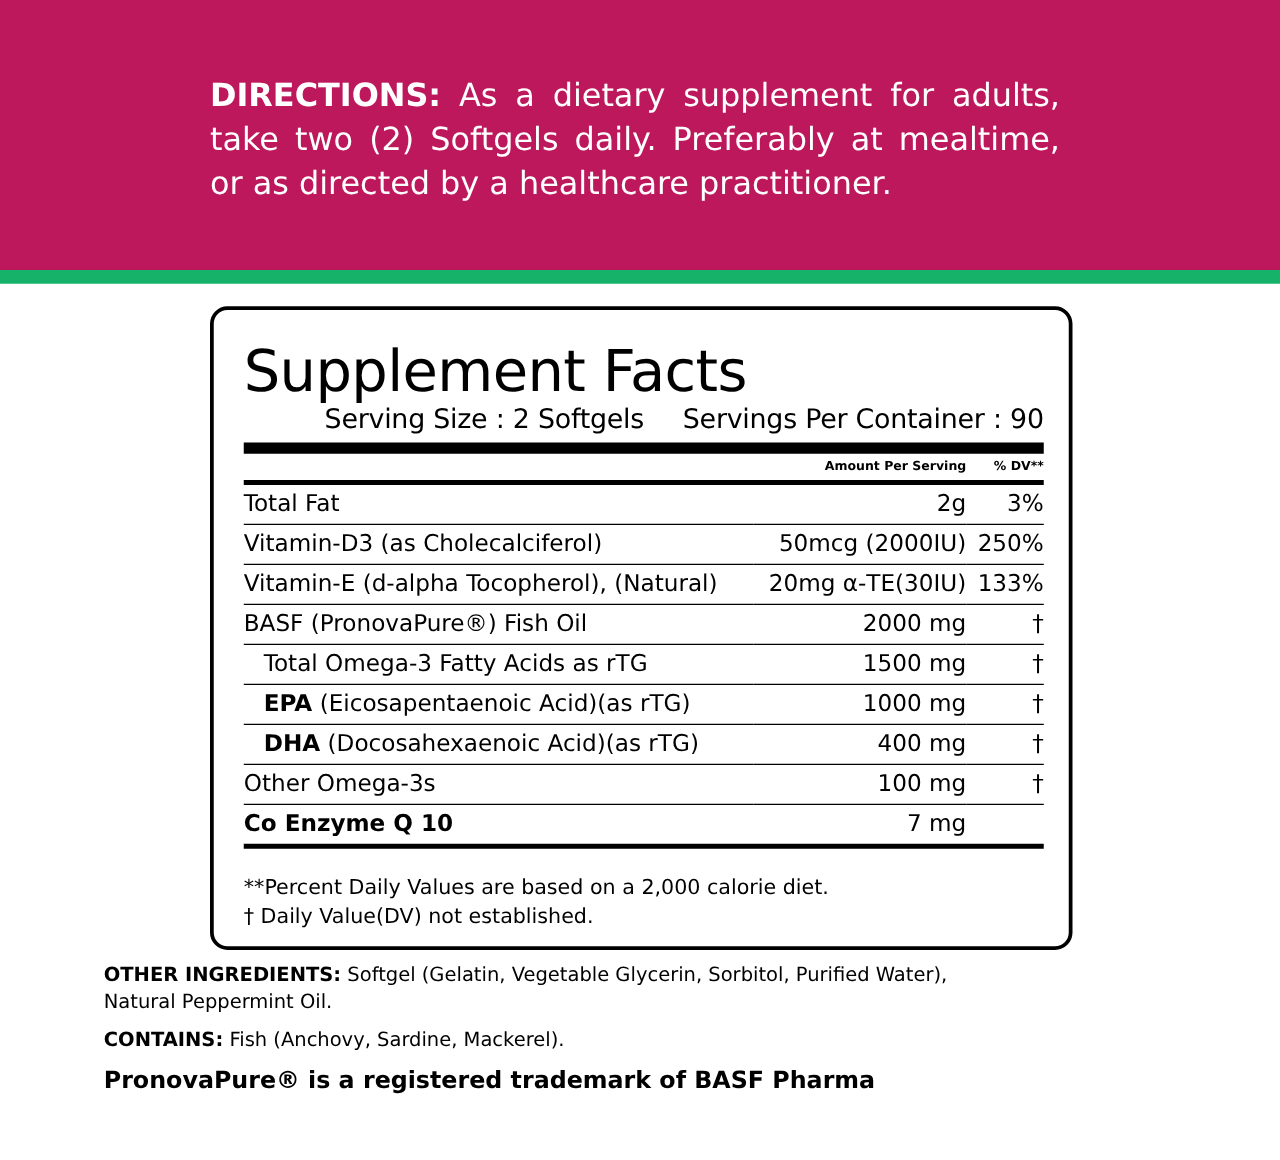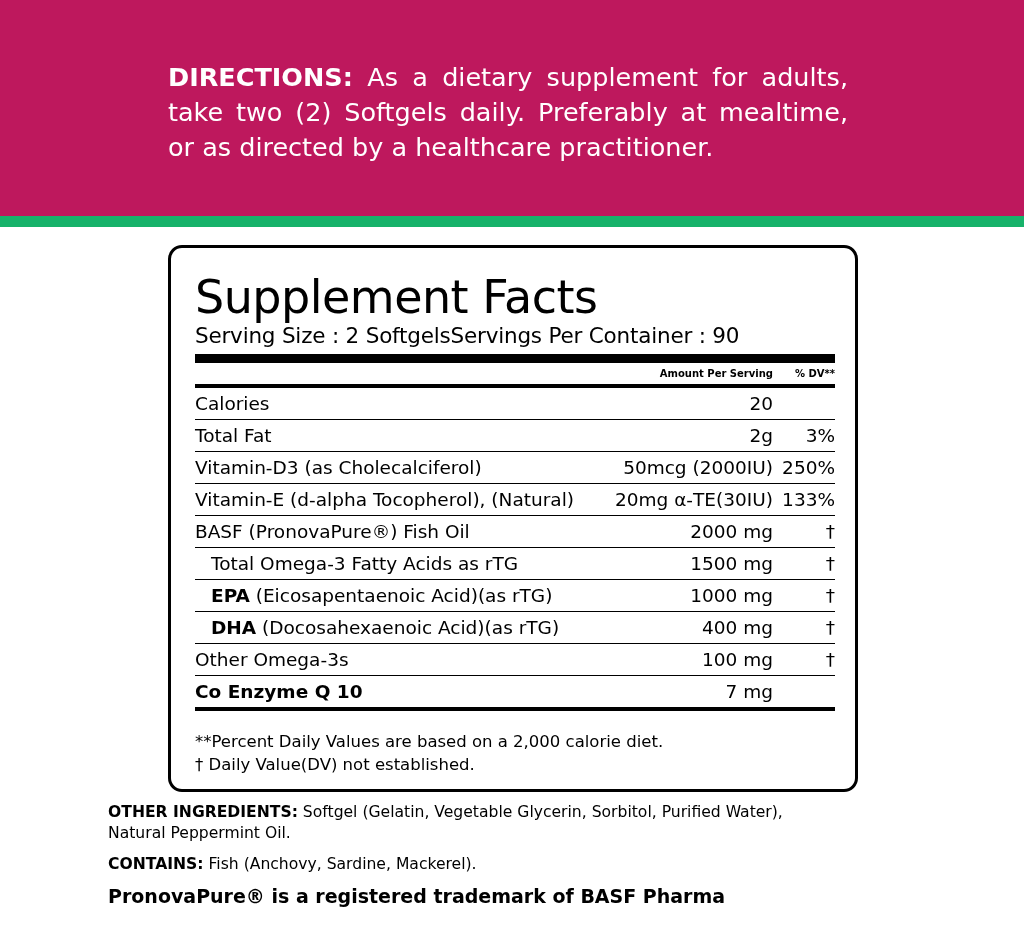--- a/index.html
+++ b/index.html
@@ -54,24 +54,25 @@
   .facts-title {
     font-size: 46px;
     line-height: 1.02;
     font-weight: normal;
     letter-spacing: -0.5px;
     margin: 2px 0 2px 6px;
     font-family: "DejaVu Sans", sans-serif;
   }
   .serving-row {
     display: flex;
-    justify-content: flex-start;
+    justify-content: flex-end;
     font-size: 21.5px;
     margin: 0 2px 6px 6px;
     letter-spacing: -0.2px;
+    gap: 31px;
   }
   .rule-thick {
     border-bottom: 9px solid #000;
     margin: 0 2px 0 6px;
   }
   .rule-med {
     border-bottom: 4px solid #000;
     margin: 0 2px 0 6px;
   }
 
@@ -100,21 +101,21 @@
   .indent-1 { padding-left: 16px !important; }
   .bold { font-weight: bold; }
   .small-note {
     font-size: 16.5px;
     margin: 20px 2px 0 6px;
     line-height: 1.32;
   }
 
   
   .bottom {
-    margin: 10px 0 0 108px;
+    margin: 10px 0 0 83px;
     width: 700px;
     font-size: 15.6px;
     line-height: 1.35;
   }
   .bottom p { margin: 0 0 9px 0; }
   .bottom .lbl { font-weight: bold; }
   .trademark {
     font-size: 19px;
     font-weight: bold;
     margin-top: 2px;
@@ -150,25 +151,20 @@
           <td class="dv">% DV**</td>
         </tr>
       </tbody>
     </table>
 
     <div class="rule-med"></div>
 
     <table class="facts">
       <tbody>
         <tr>
-          <td class="nutrient">Calories</td>
-          <td class="amount">20</td>
-          <td class="dv"></td>
-        </tr>
-        <tr>
           <td class="nutrient">Total Fat</td>
           <td class="amount">2g</td>
           <td class="dv">3%</td>
         </tr>
         <tr>
           <td class="nutrient">Vitamin-D3 (as Cholecalciferol)</td>
           <td class="amount">50mcg (2000IU)</td>
           <td class="dv">250%</td>
         </tr>
         <tr>

